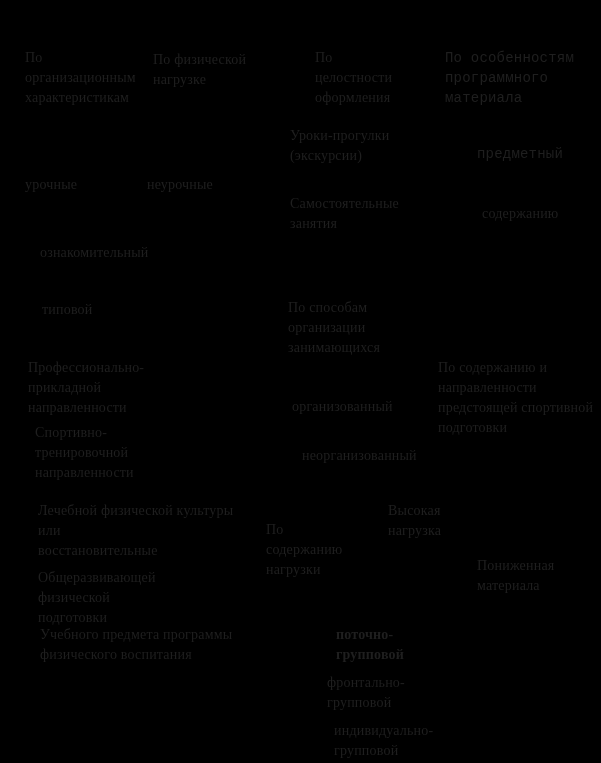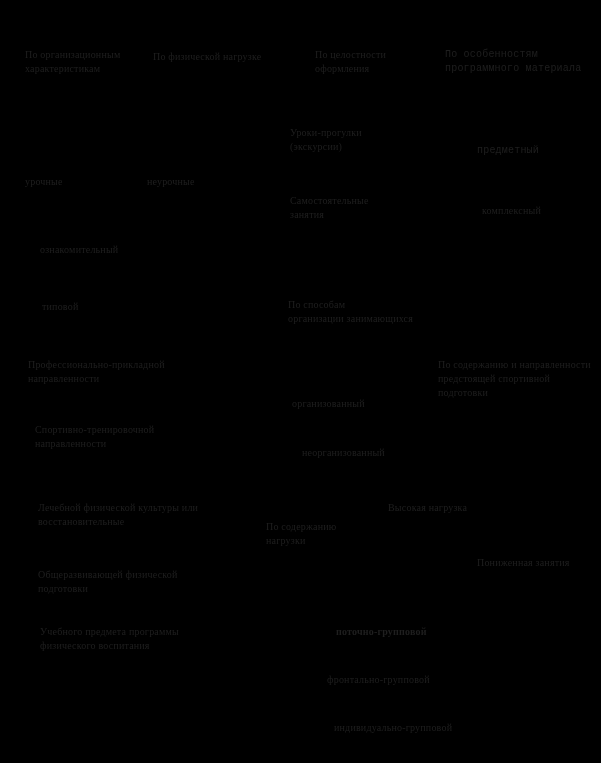--- a/index.html
+++ b/index.html
@@ -10,22 +10,22 @@
   #canvas {
     position: relative;
     width: 601px;
     height: 763px;
     background: #000000;
     overflow: hidden;
     font-family: "Liberation Serif", "DejaVu Serif", serif;
   }
   .diagram-label {
     position: absolute;
-    font-size: 10px;
-    line-height: 14px;
+    font-size: 14px;
+    line-height: 20px;
     color: #1f1f1f;
     white-space: pre-line;
     letter-spacing: 0.2px;
   }
   .align-left   { text-align: left; }
   .align-center { text-align: left; }
 </style>
 </head>
 <body>
 
@@ -37,39 +37,39 @@
       <div class="diagram-label align-center" style="left: 315px; top: 48px; width: 95px; color: rgb(31, 31, 31);">По целостности
 оформления</div>
       <div class="diagram-label align-center" style="left: 445px; top: 48px; width: 155px; color: rgb(31, 31, 31); font-family: Liberation Mono, monospace;">По особенностям
 программного материала</div>
       <div class="diagram-label align-center" style="left: 290px; top: 126px; width: 110px; color: rgb(31, 31, 31);">Уроки-прогулки
 (экскурсии)</div>
       <div class="diagram-label align-left" style="left: 477px; top: 144px; width: 80px; color: rgb(31, 31, 31); font-family: Liberation Mono, monospace;">предметный</div>
       <div class="diagram-label align-left" style="left: 25px; top: 175px; width: 70px; color: rgb(31, 31, 31);">урочные</div>
       <div class="diagram-label align-left" style="left: 147px; top: 175px; width: 80px; color: rgb(31, 31, 31);">неурочные</div>
       <div class="diagram-label align-left" style="left: 290px; top: 194px; width: 115px; color: rgb(31, 31, 31);">Самостоятельные занятия</div>
-      <div class="diagram-label align-left" style="left: 482px; top: 204px; width: 90px; color: rgb(31, 31, 31);">комплексный</div>
+      <div class="diagram-label align-left" style="left: 482px; top: 204px; width: 90px; color: rgb(31, 31, 31);">содержанию</div>
       <div class="diagram-label align-left" style="left: 40px; top: 243px; width: 100px; color: rgb(31, 31, 31);">ознакомительный</div>
       <div class="diagram-label align-left" style="left: 42px; top: 300px; width: 60px; color: rgb(31, 31, 31);">типовой</div>
       <div class="diagram-label align-center" style="left: 288px; top: 298px; width: 135px; color: rgb(31, 31, 31);">По способам
 организации занимающихся</div>
       <div class="diagram-label align-left" style="left: 28px; top: 358px; width: 165px; color: rgb(31, 31, 31);">Профессионально-прикладной
 направленности</div>
       <div class="diagram-label align-center" style="left: 438px; top: 358px; width: 160px; color: rgb(31, 31, 31);">По содержанию и направленности
 предстоящей спортивной подготовки</div>
       <div class="diagram-label align-left" style="left: 292px; top: 397px; width: 100px; color: rgb(31, 31, 31);">организованный</div>
       <div class="diagram-label align-left" style="left: 35px; top: 423px; width: 150px; color: rgb(31, 31, 31);">Спортивно-тренировочной
 направленности</div>
       <div class="diagram-label align-left" style="left: 302px; top: 446px; width: 110px; color: rgb(31, 31, 31);">неорганизованный</div>
       <div class="diagram-label align-left" style="left: 388px; top: 501px; width: 105px; color: rgb(31, 31, 31);">Высокая нагрузка</div>
       <div class="diagram-label align-left" style="left: 38px; top: 501px; width: 200px; color: rgb(31, 31, 31);">Лечебной физической культуры или
 восстановительные</div>
       <div class="diagram-label align-center" style="left: 266px; top: 520px; width: 80px; color: rgb(31, 31, 31);">По содержанию
 нагрузки</div>
-      <div class="diagram-label align-left" style="left: 477px; top: 556px; width: 120px; color: rgb(31, 31, 31);">Пониженная занятия</div>
+      <div class="diagram-label align-left" style="left: 477px; top: 556px; width: 120px; color: rgb(31, 31, 31);">Пониженная материала</div>
       <div class="diagram-label align-left" style="left: 38px; top: 568px; width: 175px; color: rgb(31, 31, 31);">Общеразвивающей физической
 подготовки</div>
       <div class="diagram-label align-left" style="left: 40px; top: 625px; width: 240px; color: rgb(31, 31, 31);">Учебного предмета программы
 физического воспитания</div>
       <div class="diagram-label align-left" style="left: 336px; top: 625px; width: 110px; color: rgb(31, 31, 31); font-weight: bold;">поточно-групповой</div>
       <div class="diagram-label align-left" style="left: 327px; top: 673px; width: 125px; color: rgb(31, 31, 31);">фронтально-групповой</div>
       <div class="diagram-label align-left" style="left: 334px; top: 721px; width: 140px; color: rgb(31, 31, 31);">индивидуально-групповой</div>
     </div>
 </div>
 

